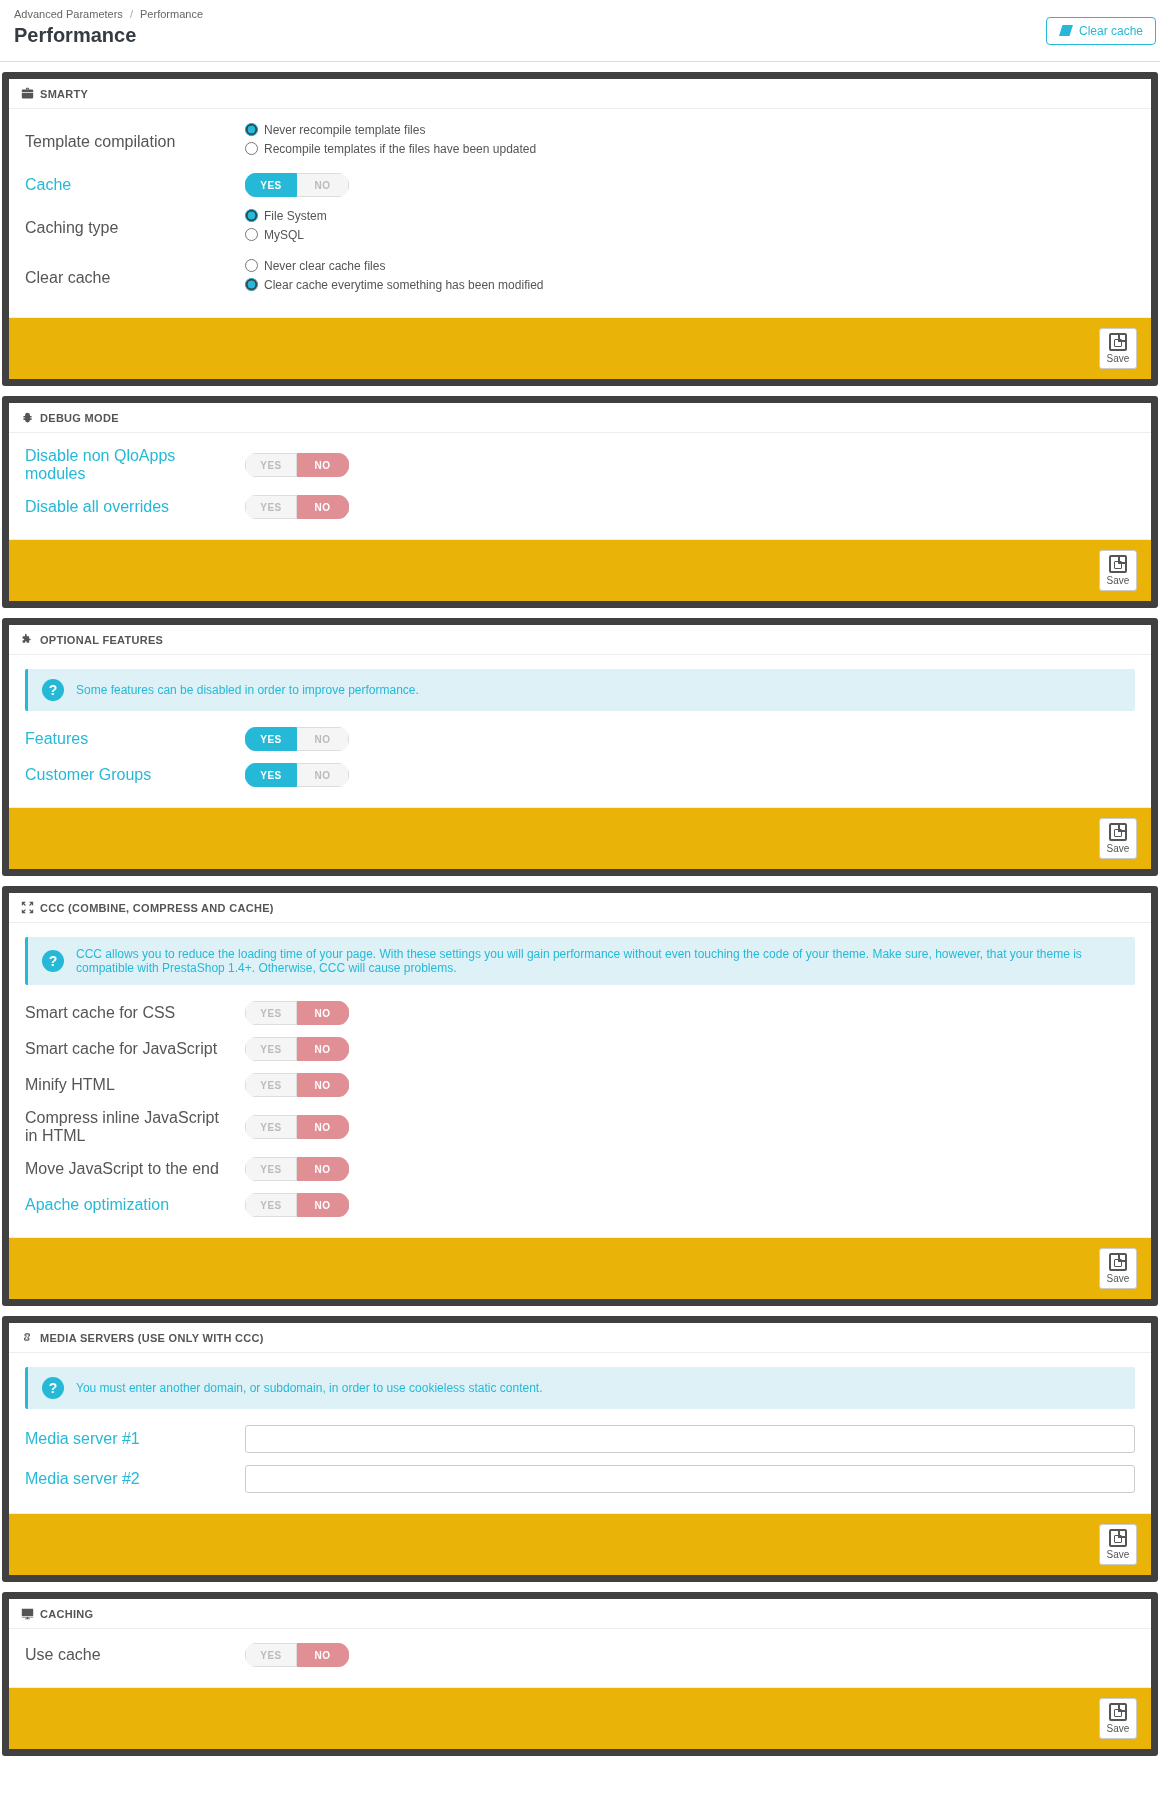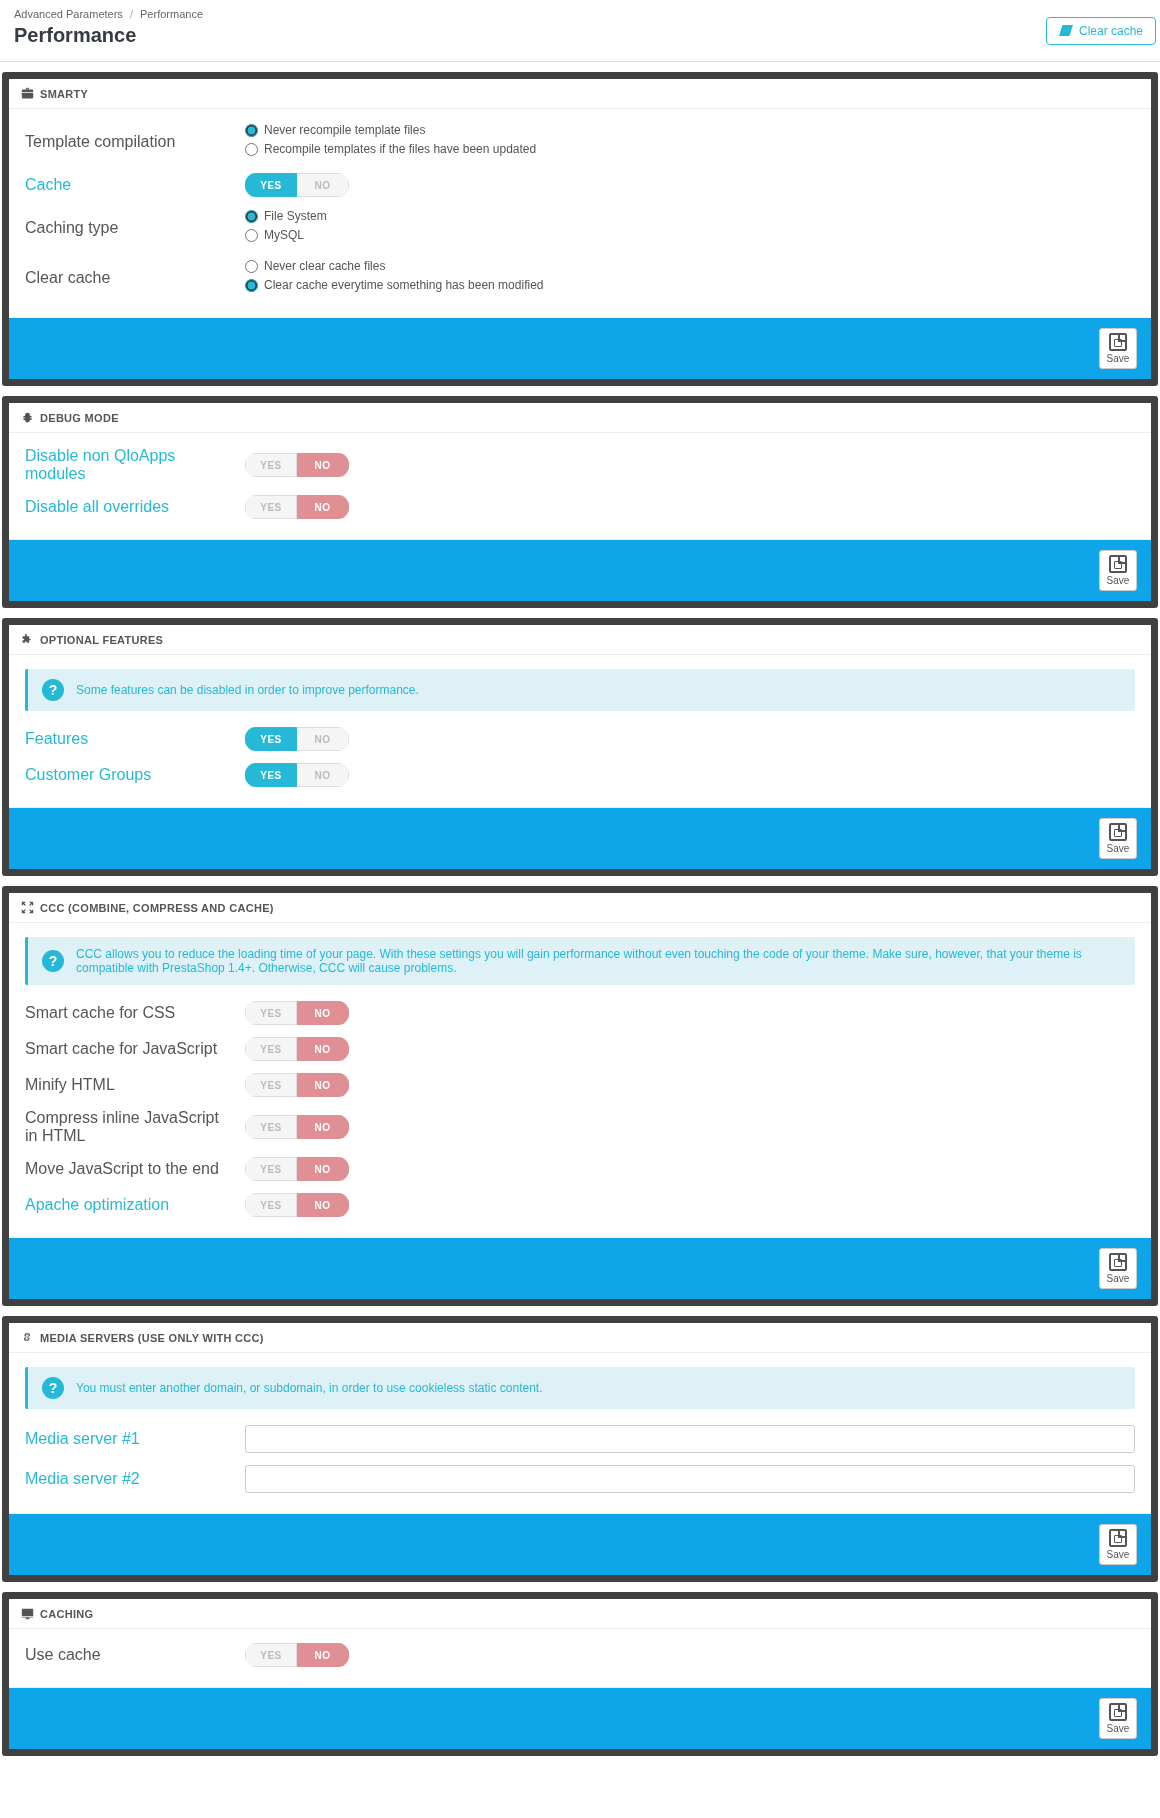--- a/index.html
+++ b/index.html
@@ -6,30 +6,30 @@
 body { font-family: -apple-system, BlinkMacSystemFont, "Segoe UI", Helvetica, Arial, sans-serif; background: #fff; color: #555; font-size: 12px; width: 1160px; }
 .page-head { padding: 8px 4px 14px 14px; border-bottom: 1px solid #ddd; display: flex; justify-content: space-between; align-items: center; }
 .breadcrumb { color: #666; font-size: 11px; margin-bottom: 4px; }
 .breadcrumb .sep { margin: 0 4px; color: #aaa; }
 .page-title { color: #363a41; font-size: 20px; font-weight: 600; }
 .clear-cache-btn { border: 1px solid #25b9d7; background: #fff; color: #25b9d7; padding: 6px 12px; border-radius: 4px; display: flex; align-items: center; gap: 6px; cursor: pointer; font-size: 12px; margin-top: 6px; }
 .eraser-icon { width: 14px; height: 11px; background: #25b9d7; clip-path: polygon(25% 0, 100% 0, 75% 100%, 0 100%); display: inline-block; }
 .panel { border: 7px solid #404040; border-radius: 3px; margin: 10px 2px; background: #fff; }
 .panel-heading { padding: 8px 12px; border-bottom: 1px solid #eee; color: #555; font-size: 11px; font-weight: 700; text-transform: uppercase; display: flex; align-items: center; gap: 6px; letter-spacing: 0.3px; }
 .panel-body { padding: 14px 16px 8px 16px; }
-.panel-footer { background: #0ea5e9; border-top: 1px solid #eee; padding: 10px 14px; display: flex; justify-content: flex-end; }
+.panel-footer { background: #eab308; border-top: 1px solid #eee; padding: 10px 14px; display: flex; justify-content: flex-end; }
 .save-btn { border: 1px solid #ccc; background: #fff; border-radius: 3px; padding: 4px 6px; display: flex; flex-direction: column; align-items: center; gap: 2px; cursor: pointer; color: #555; font-size: 10px; min-width: 38px; }
 .save-icon { width: 18px; height: 18px; border: 2px solid #555; border-radius: 2px; position: relative; }
 .save-icon::before { content: ""; position: absolute; top: 0; right: 0; width: 5px; height: 5px; border-left: 2px solid #555; border-bottom: 2px solid #555; background: #fff; }
 .save-icon::after { content: ""; position: absolute; bottom: 2px; left: 3px; right: 3px; height: 6px; border: 1.5px solid #555; border-radius: 1px; }
 .form-row { display: flex; align-items: center; margin-bottom: 12px; }
 .form-label { width: 220px; padding-right: 14px; color: #555; font-size: 16px; }
 .form-label.linked { color: #25b9d7; }
 .form-control { flex: 1; }
-.radio-line { display: flex; align-items: center; gap: 6px; margin-bottom: 5px; color: #555; font-size: 12px; }
+.radio-line { display: flex; align-items: flex-start; gap: 6px; margin-bottom: 5px; color: #555; font-size: 12px; }
 .radio-line input[type=radio] { accent-color: #25b9d7; }
 .toggle { display: inline-flex; border-radius: 11px; overflow: hidden; }
 .toggle-btn { width: 52px; height: 24px; display: flex; align-items: center; justify-content: center; font-size: 10px; font-weight: 600; border: 1px solid #ddd; background: #f5f5f5; color: #bbb; cursor: pointer; letter-spacing: 0.5px; }
 .toggle-btn.active-yes { background: #25b9d7; color: #fff; border-color: #25b9d7; }
 .toggle-btn.active-no { background: #e08f95; color: #fff; border-color: #e08f95; }
 .toggle .toggle-btn:first-child { border-top-left-radius: 3px; border-bottom-left-radius: 3px; }
 .toggle .toggle-btn:last-child { border-top-right-radius: 3px; border-bottom-right-radius: 3px; border-left: none; }
 .alert { background: #def1f7; border-left: 3px solid #25b9d7; padding: 10px 14px; margin-bottom: 16px; display: flex; align-items: center; gap: 12px; color: #25b9d7; font-size: 12px; border-radius: 2px; }
 .alert .q-icon { width: 22px; height: 22px; border-radius: 50%; background: #25b9d7; color: #fff; display: flex; align-items: center; justify-content: center; font-weight: bold; font-size: 14px; flex-shrink: 0; }
 .text-input { width: 100%; height: 28px; border: 1px solid #ccc; border-radius: 3px; padding: 0 8px; font-size: 12px; background: #fff; }

